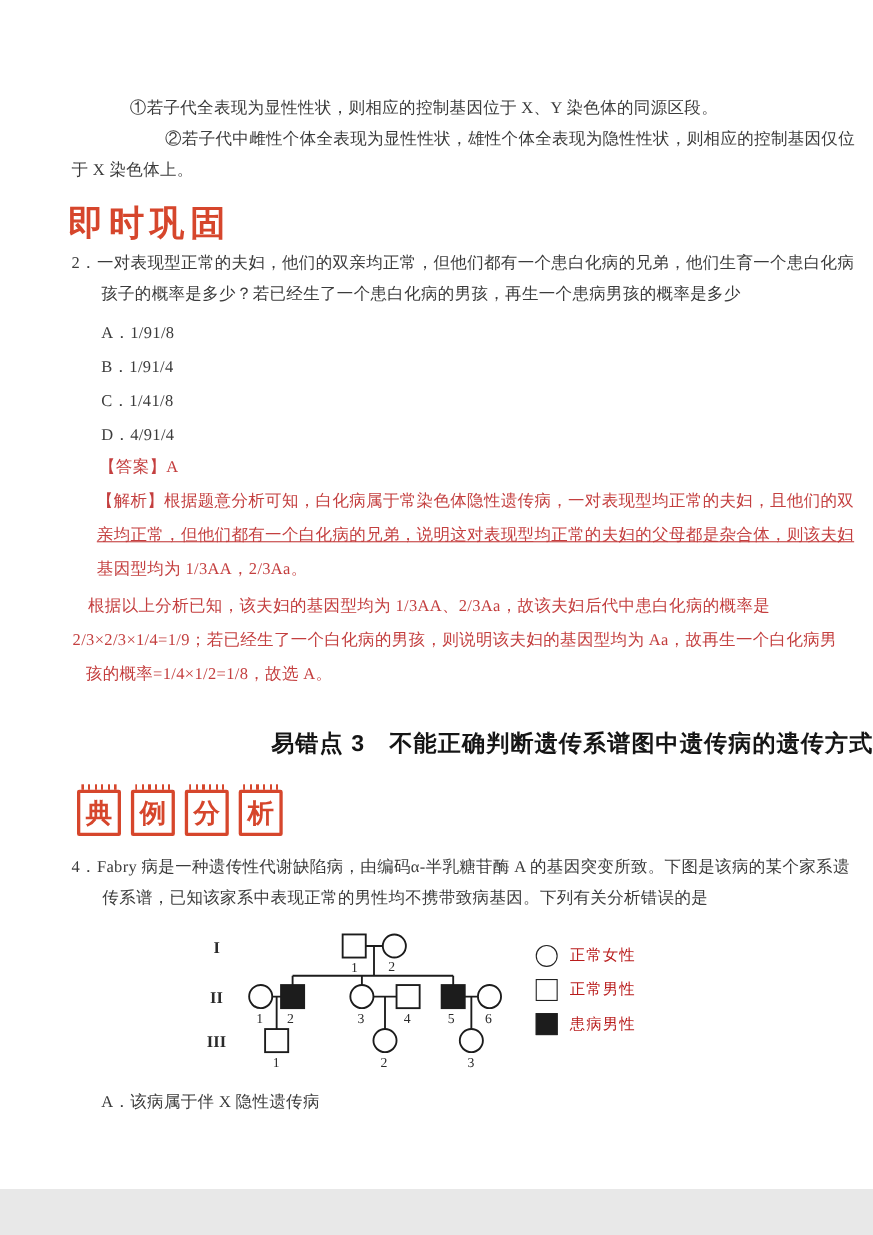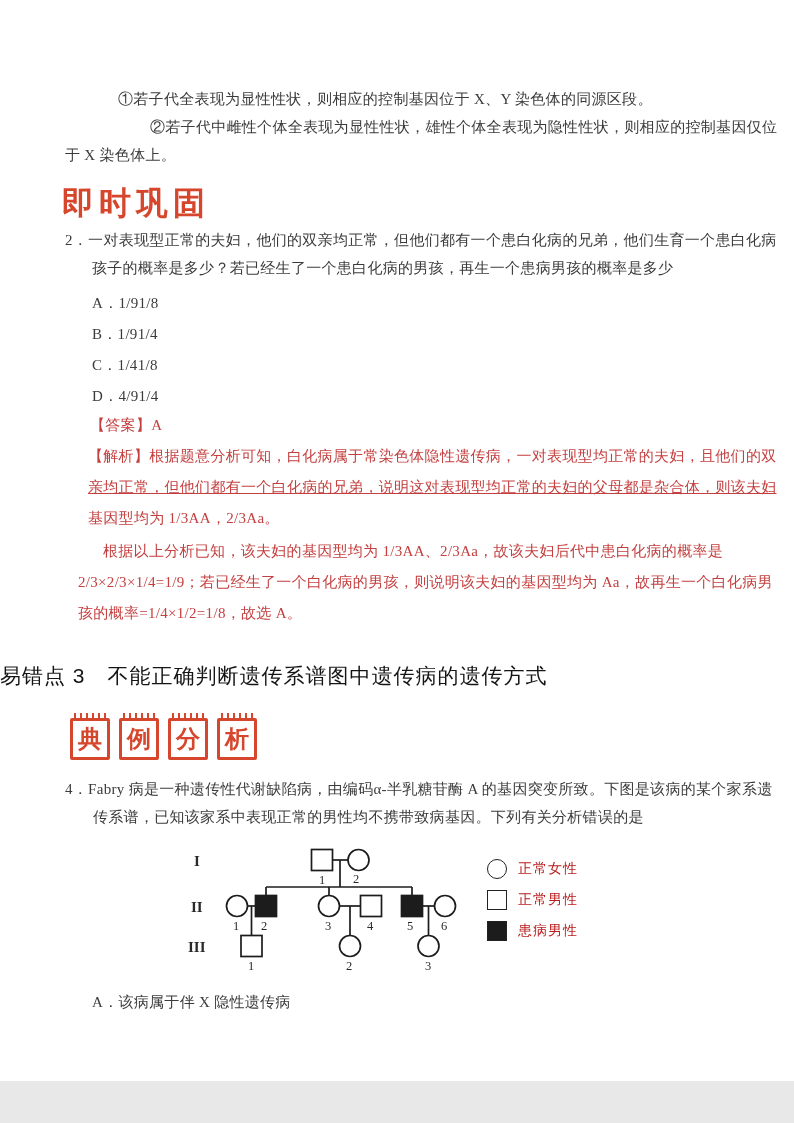--- a/index.html
+++ b/index.html
@@ -16,22 +16,22 @@
   .red { color:#c43f3f; }
 
   .stamp1 {
     position:absolute; left:62px; top:182px;
     font-size:32px; font-weight:bold; color:#d6462c;
     font-family:"Liberation Sans","DejaVu Sans",sans-serif;
     letter-spacing:5px; white-space:nowrap;
   }
 
   .heading {
-    position:absolute; top:662px; left:0; width:794px; text-align:left;
-    font-size:21px; font-weight:normal; color:#151515; letter-spacing:1px;
+    position:absolute; top:662px; left:0; width:794px; text-align:right;
+    font-size:21px; font-weight:bold; color:#151515; letter-spacing:1px;
     font-family:"Liberation Sans","DejaVu Sans",sans-serif; white-space:nowrap;
   }
 
   .ex-stamp { position:absolute; left:70px; top:718px; display:flex; gap:9px; }
   .ex-box {
     width:34px; height:36px; border:3px solid #d6462c; border-radius:2px;
     display:flex; align-items:center; justify-content:center;
     font-size:24px; font-weight:bold; color:#d6462c; background:#fff;
     position:relative;
     font-family:"Liberation Sans","DejaVu Sans",sans-serif;
@@ -73,22 +73,22 @@
   <div class="line" style="left:92px; top:324px;">B．1/91/4</div>
   <div class="line" style="left:92px; top:355px;">C．1/41/8</div>
   <div class="line" style="left:92px; top:386px;">D．4/91/4</div>
 
   <div class="line red" style="left:90px; top:415px;">【答案】A</div>
 
   <div class="line red" style="left:88px; top:446px;">【解析】根据题意分析可知，白化病属于常染色体隐性遗传病，一对表现型均正常的夫妇，且他们的双</div>
   <div class="line red" style="left:88px; top:477px;text-decoration:underline;">亲均正常，但他们都有一个白化病的兄弟，说明这对表现型均正常的夫妇的父母都是杂合体，则该夫妇</div>
   <div class="line red" style="left:88px; top:508px;">基因型均为 1/3AA，2/3Aa。</div>
 
-  <div class="line red" style="left:103px; top:541px;font-family:Liberation Serif, serif;">根据以上分析已知，该夫妇的基因型均为 1/3AA、2/3Aa，故该夫妇后代中患白化病的概率是</div>
-  <div class="line red" style="left:78px; top:572px;">2/3×2/3×1/4=1/9；若已经生了一个白化病的男孩，则说明该夫妇的基因型均为 Aa，故再生一个白化病男</div>
+  <div class="line red" style="left:80px; top:541px;font-family:Liberation Serif, serif;">根据以上分析已知，该夫妇的基因型均为 1/3AA、2/3Aa，故该夫妇后代中患白化病的概率是</div>
+  <div class="line red" style="left:66px; top:572px;">2/3×2/3×1/4=1/9；若已经生了一个白化病的男孩，则说明该夫妇的基因型均为 Aa，故再生一个白化病男</div>
   <div class="line red" style="left:78px; top:603px;">孩的概率=1/4×1/2=1/8，故选 A。</div>
 
   <div class="heading">易错点 3　不能正确判断遗传系谱图中遗传病的遗传方式</div>
 
   <div class="ex-stamp">
     <div class="ex-box">典</div>
     <div class="ex-box">例</div>
     <div class="ex-box">分</div>
     <div class="ex-box">析</div>
   </div>

